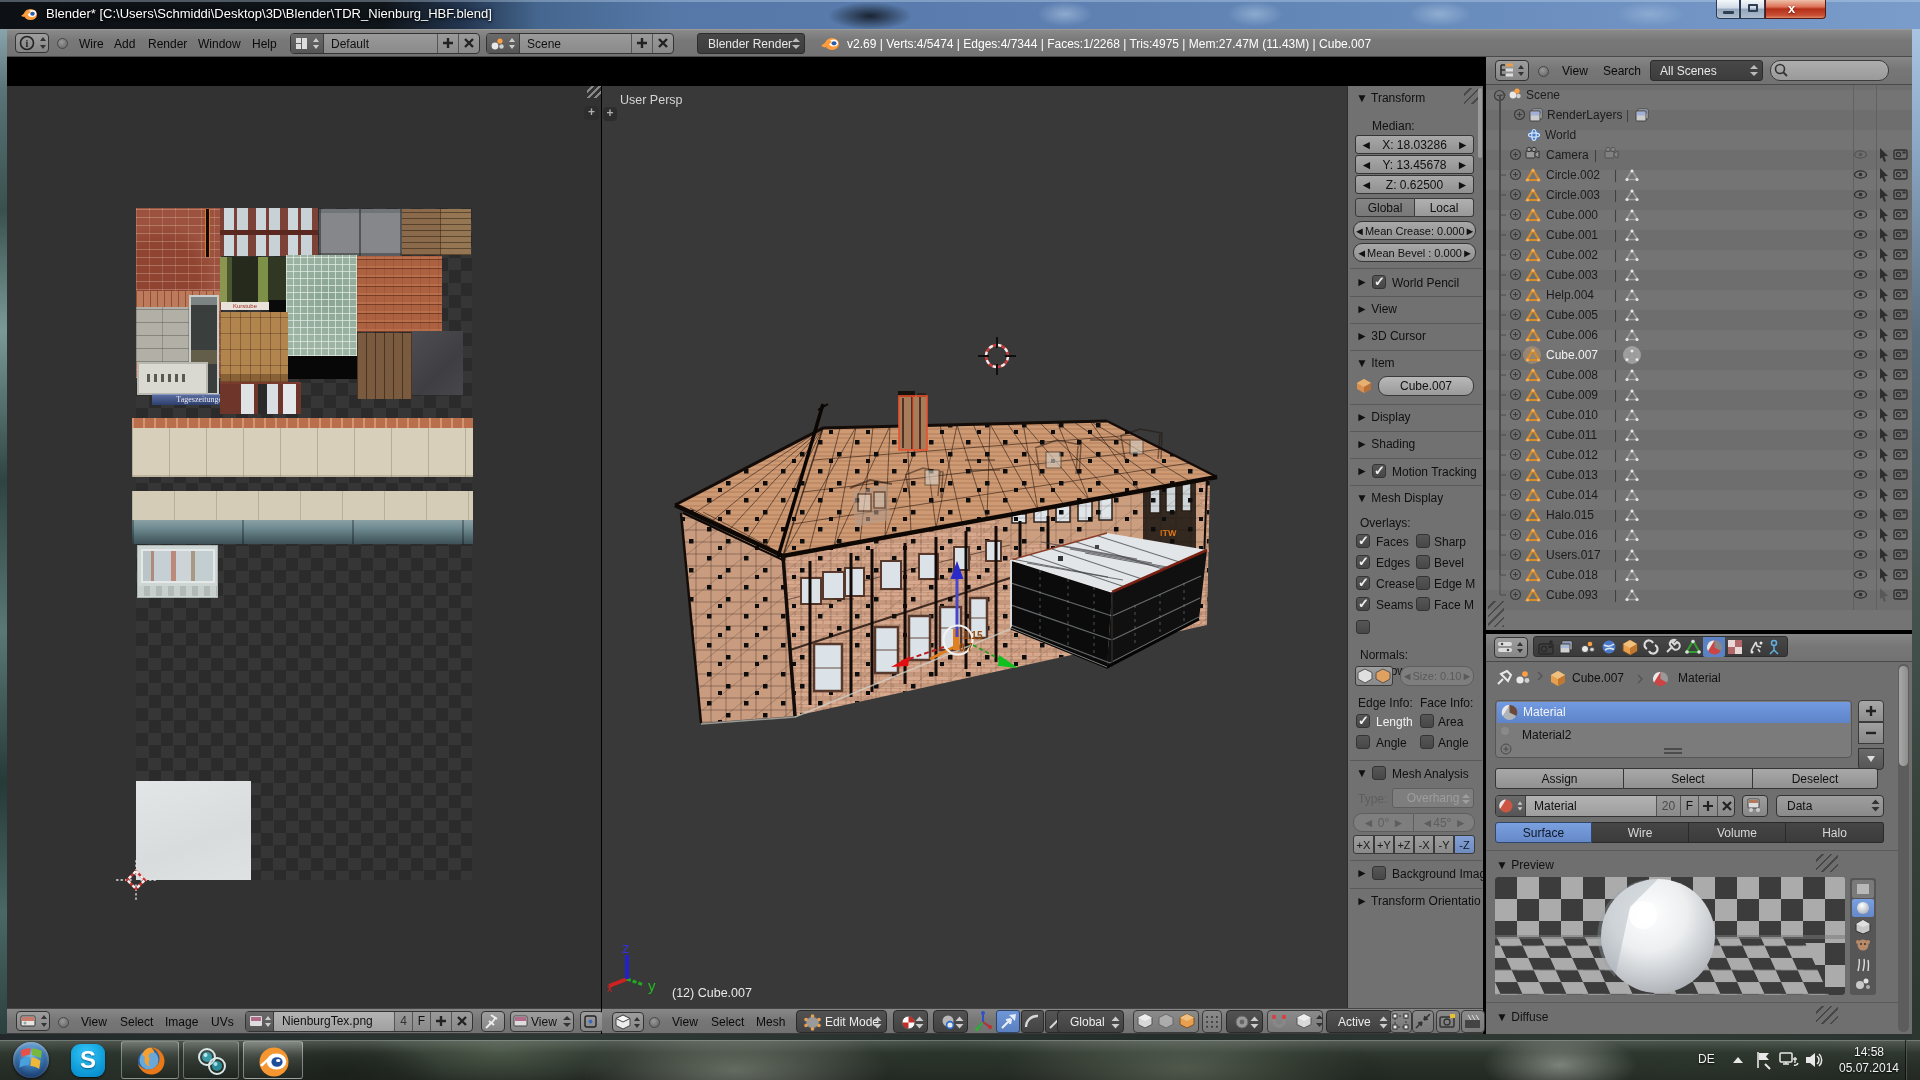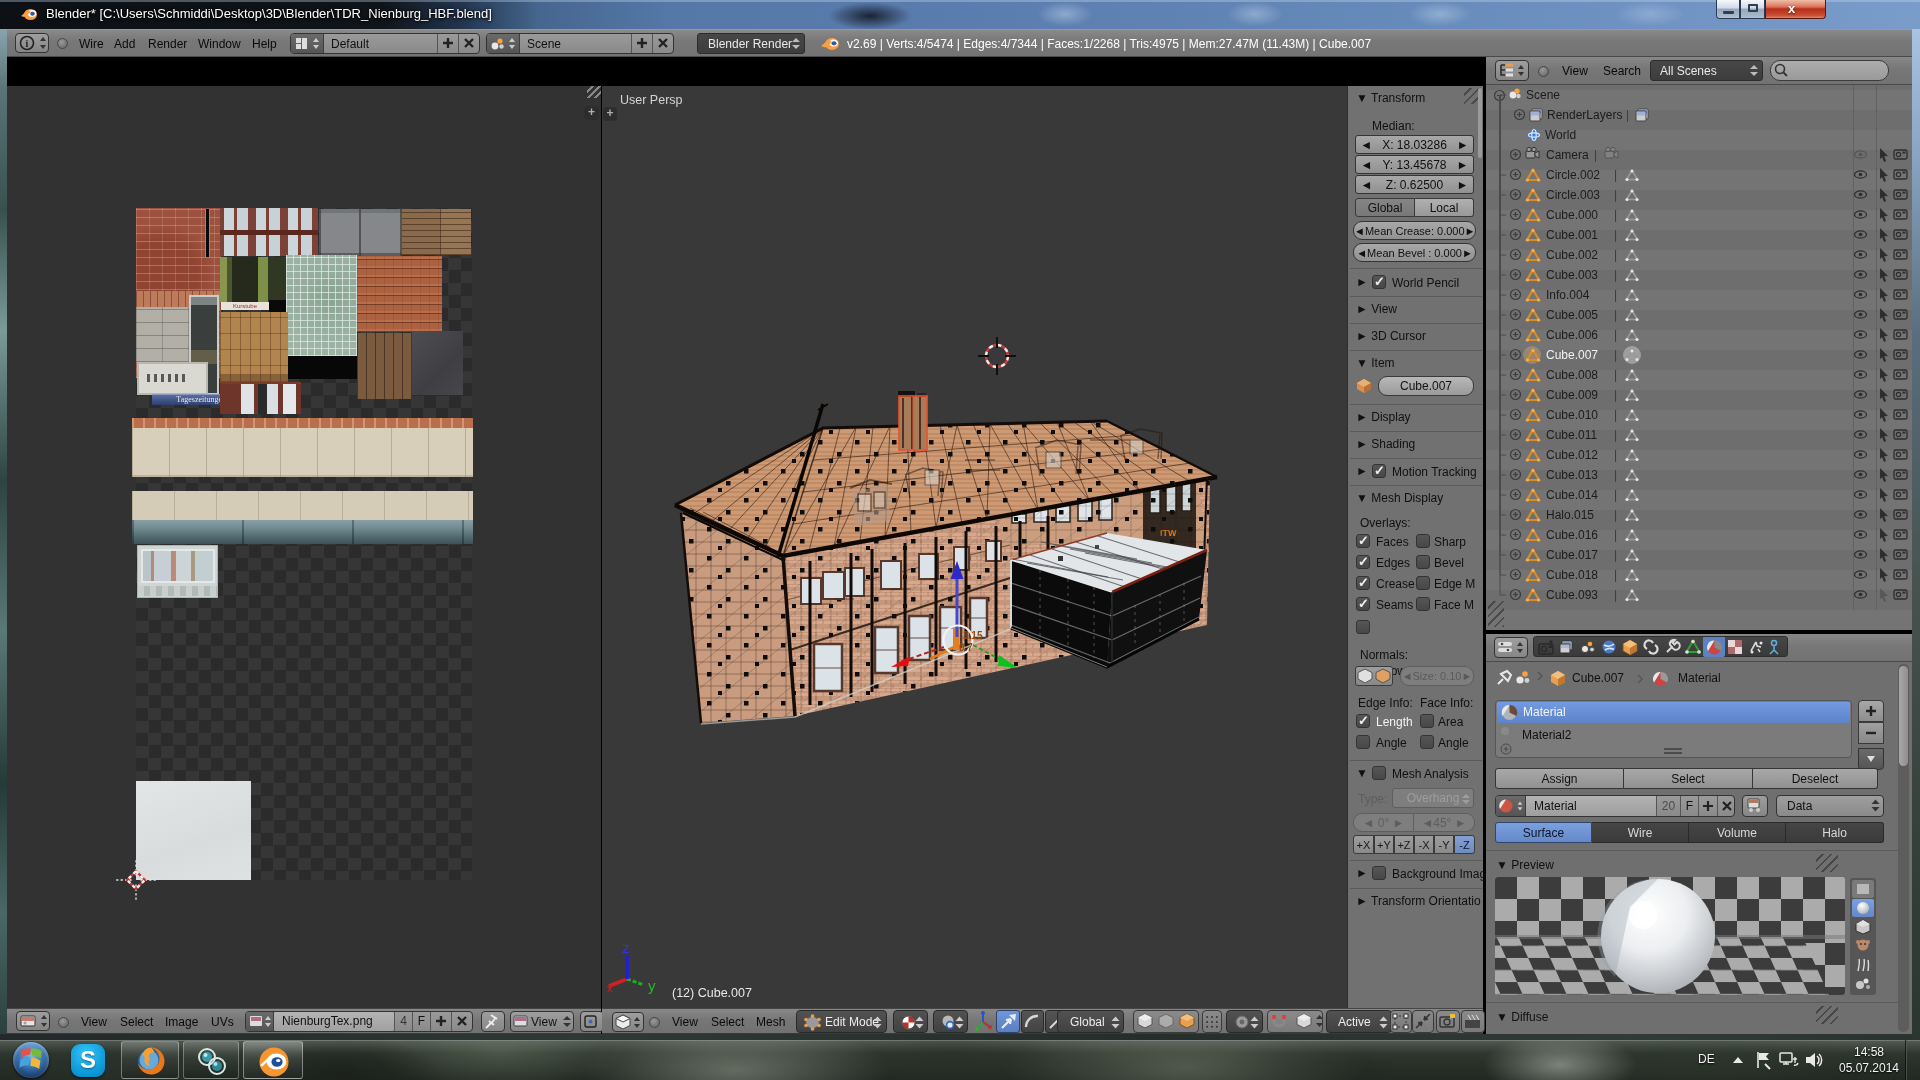--- a/index.html
+++ b/index.html
@@ -1076,21 +1076,21 @@
     <div class="otxt" style="left:60px;top:103px;color:#1c1c1c;">Circle.003</div>
         <div class="otxt" style="left:128px;top:103px;color:#3c3c3c;">|</div>
     <div class="otxt" style="left:60px;top:123px;color:#1c1c1c;">Cube.000</div>
         <div class="otxt" style="left:128px;top:123px;color:#3c3c3c;">|</div>
     <div class="otxt" style="left:60px;top:143px;color:#1c1c1c;">Cube.001</div>
         <div class="otxt" style="left:128px;top:143px;color:#3c3c3c;">|</div>
     <div class="otxt" style="left:60px;top:163px;color:#1c1c1c;">Cube.002</div>
         <div class="otxt" style="left:128px;top:163px;color:#3c3c3c;">|</div>
     <div class="otxt" style="left:60px;top:183px;color:#1c1c1c;">Cube.003</div>
         <div class="otxt" style="left:128px;top:183px;color:#3c3c3c;">|</div>
-    <div class="otxt" style="left:60px;top:203px;color:#1c1c1c;">Info.004</div>
+    <div class="otxt" style="left:60px;top:203px;color:#1c1c1c;">Help.004</div>
         <div class="otxt" style="left:128px;top:203px;color:#3c3c3c;">|</div>
     <div class="otxt" style="left:60px;top:223px;color:#1c1c1c;">Cube.005</div>
         <div class="otxt" style="left:128px;top:223px;color:#3c3c3c;">|</div>
     <div class="otxt" style="left:60px;top:243px;color:#1c1c1c;">Cube.006</div>
         <div class="otxt" style="left:128px;top:243px;color:#3c3c3c;">|</div>
     <div class="otxt" style="left:60px;top:263px;color:#f2f2f2;">Cube.007</div>
         <div class="otxt" style="left:128px;top:263px;color:#3c3c3c;">|</div>
     <div class="otxt" style="left:60px;top:283px;color:#1c1c1c;">Cube.008</div>
         <div class="otxt" style="left:128px;top:283px;color:#3c3c3c;">|</div>
     <div class="otxt" style="left:60px;top:303px;color:#1c1c1c;">Cube.009</div>
@@ -1102,21 +1102,21 @@
     <div class="otxt" style="left:60px;top:363px;color:#1c1c1c;">Cube.012</div>
         <div class="otxt" style="left:128px;top:363px;color:#3c3c3c;">|</div>
     <div class="otxt" style="left:60px;top:383px;color:#1c1c1c;">Cube.013</div>
         <div class="otxt" style="left:128px;top:383px;color:#3c3c3c;">|</div>
     <div class="otxt" style="left:60px;top:403px;color:#1c1c1c;">Cube.014</div>
         <div class="otxt" style="left:128px;top:403px;color:#3c3c3c;">|</div>
     <div class="otxt" style="left:60px;top:423px;color:#1c1c1c;">Halo.015</div>
         <div class="otxt" style="left:128px;top:423px;color:#3c3c3c;">|</div>
     <div class="otxt" style="left:60px;top:443px;color:#1c1c1c;">Cube.016</div>
         <div class="otxt" style="left:128px;top:443px;color:#3c3c3c;">|</div>
-    <div class="otxt" style="left:60px;top:463px;color:#1c1c1c;">Cube.017</div>
+    <div class="otxt" style="left:60px;top:463px;color:#1c1c1c;">Users.017</div>
         <div class="otxt" style="left:128px;top:463px;color:#3c3c3c;">|</div>
     <div class="otxt" style="left:60px;top:483px;color:#1c1c1c;">Cube.018</div>
         <div class="otxt" style="left:128px;top:483px;color:#3c3c3c;">|</div>
     <div class="otxt" style="left:60px;top:503px;color:#1c1c1c;">Cube.093</div>
         <div class="otxt" style="left:128px;top:503px;color:#3c3c3c;">|</div>
     <div class="abs grip" style="left:2px;top:516px;width:16px;height:26px;"></div>
   </div>
 
   <div class="abs" id="prophdr" style="left:1486px;top:634px;width:426px;height:28px;
     background:linear-gradient(#878787,#777 45%,#727272);border-bottom:1px solid #4a4a4a;">

